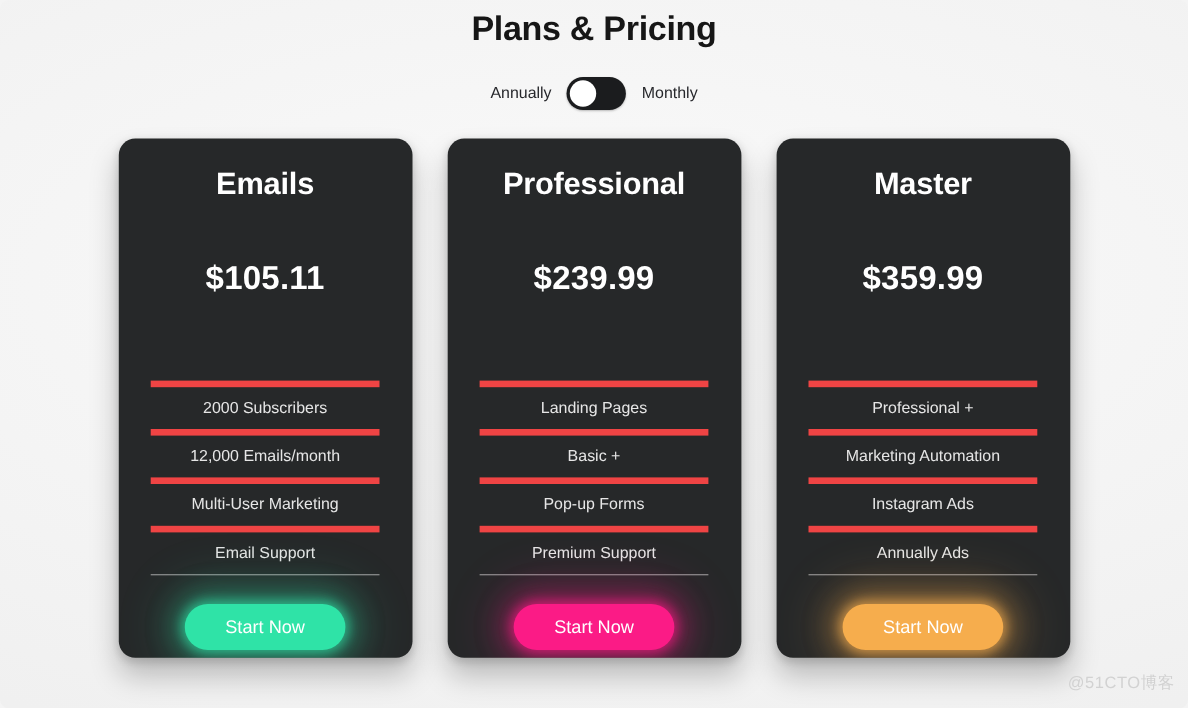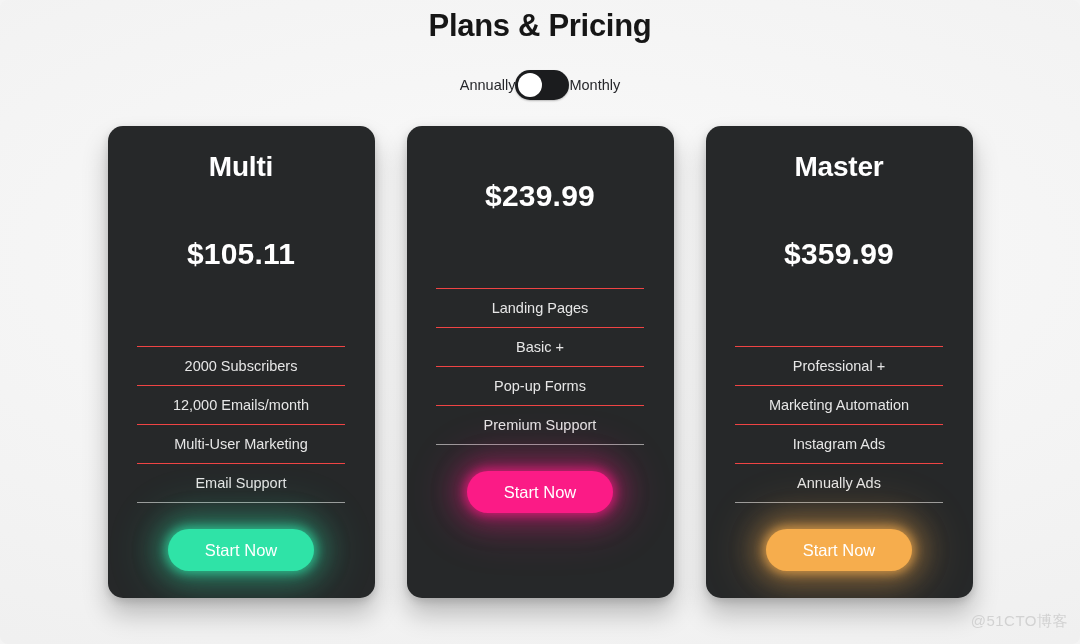--- a/index.html
+++ b/index.html
@@ -40,20 +40,21 @@
 
   
   .billing-toggle {
     position: absolute;
     top: 70px;
     left: 0;
     width: 100%;
     display: flex;
     align-items: center;
     justify-content: center;
+    gap: 14px;
   }
   .billing-label {
     font-size: 14.5px;
     color: #26272b;
     line-height: 20px;
   }
   .switch {
     width: 54px;
     height: 30px;
     border-radius: 15px;
@@ -119,21 +120,21 @@
     width: 208px;
     display: flex;
     flex-direction: column;
   }
   .feature {
     font-size: 14.5px;
     color: #e6e6e6;
     text-align: center;
     line-height: 19px;
     padding: 10px 0 9px;
-    border-top: 1px solid #ef4444;
+    border-top: 6px solid #ef4444;
   }
   .feature:last-child {
     border-bottom: 1px solid #9c9c9c;
   }
 
   .cta-wrap {
     margin-top: 26px;
     display: flex;
     justify-content: center;
     width: 100%;
@@ -194,34 +195,35 @@
     <span class="billing-label">Annually</span>
     <div class="switch">
       <div class="switch-knob"></div>
     </div>
     <span class="billing-label">Monthly</span>
   </div>
 
   <div class="cards">
 
     <div class="card">
-      <div class="plan-name">Multi</div>
+      <div class="plan-name">Emails</div>
       <div class="plan-price">$105.11</div>
       <div class="features">
         <div class="feature">2000 Subscribers</div>
         <div class="feature">12,000 Emails/month</div>
         <div class="feature">Multi-User Marketing</div>
         <div class="feature">Email Support</div>
       </div>
       <div class="cta-wrap">
         <button class="cta cta-green">Start Now</button>
       </div>
     </div>
 
     <div class="card">
+      <div class="plan-name">Professional</div>
       <div class="plan-price">$239.99</div>
       <div class="features">
         <div class="feature">Landing Pages</div>
         <div class="feature">Basic +</div>
         <div class="feature">Pop-up Forms</div>
         <div class="feature">Premium Support</div>
       </div>
       <div class="cta-wrap">
         <button class="cta cta-pink">Start Now</button>
       </div>

